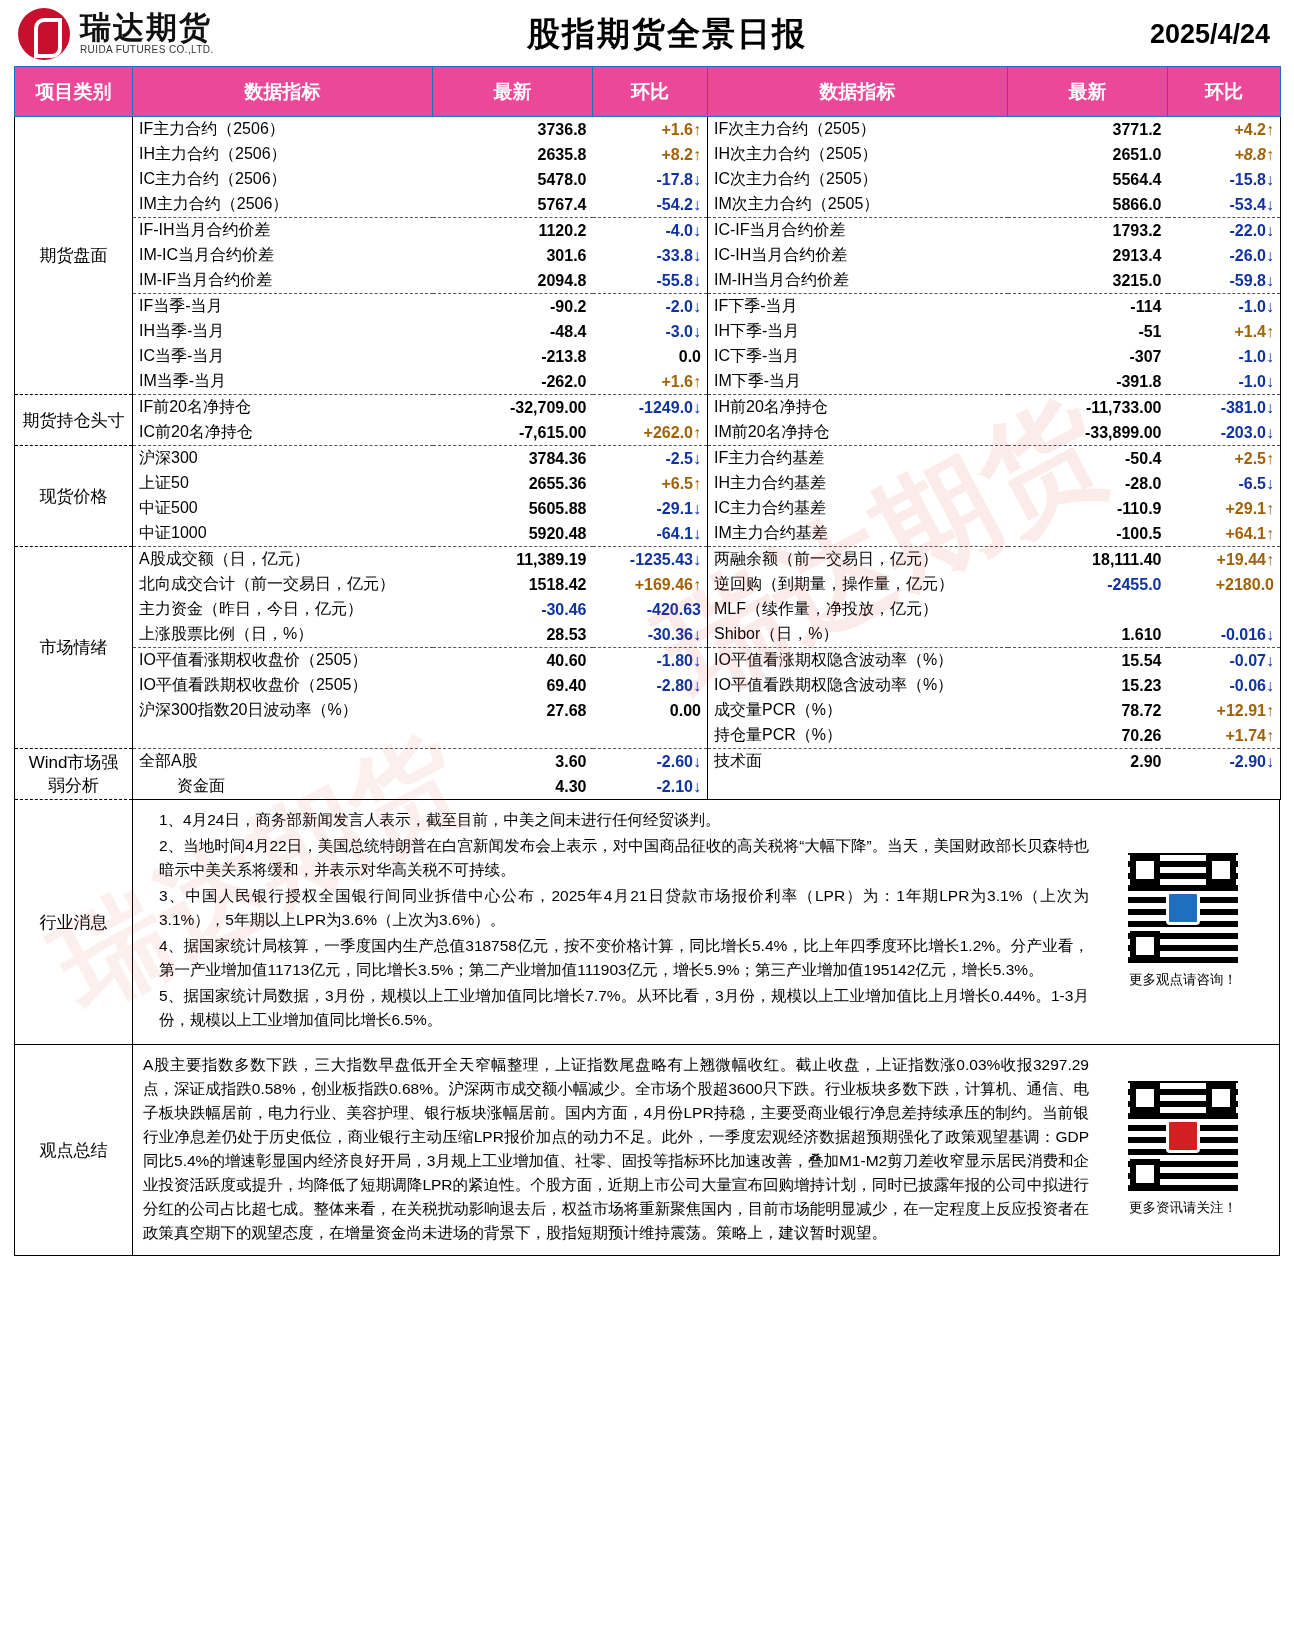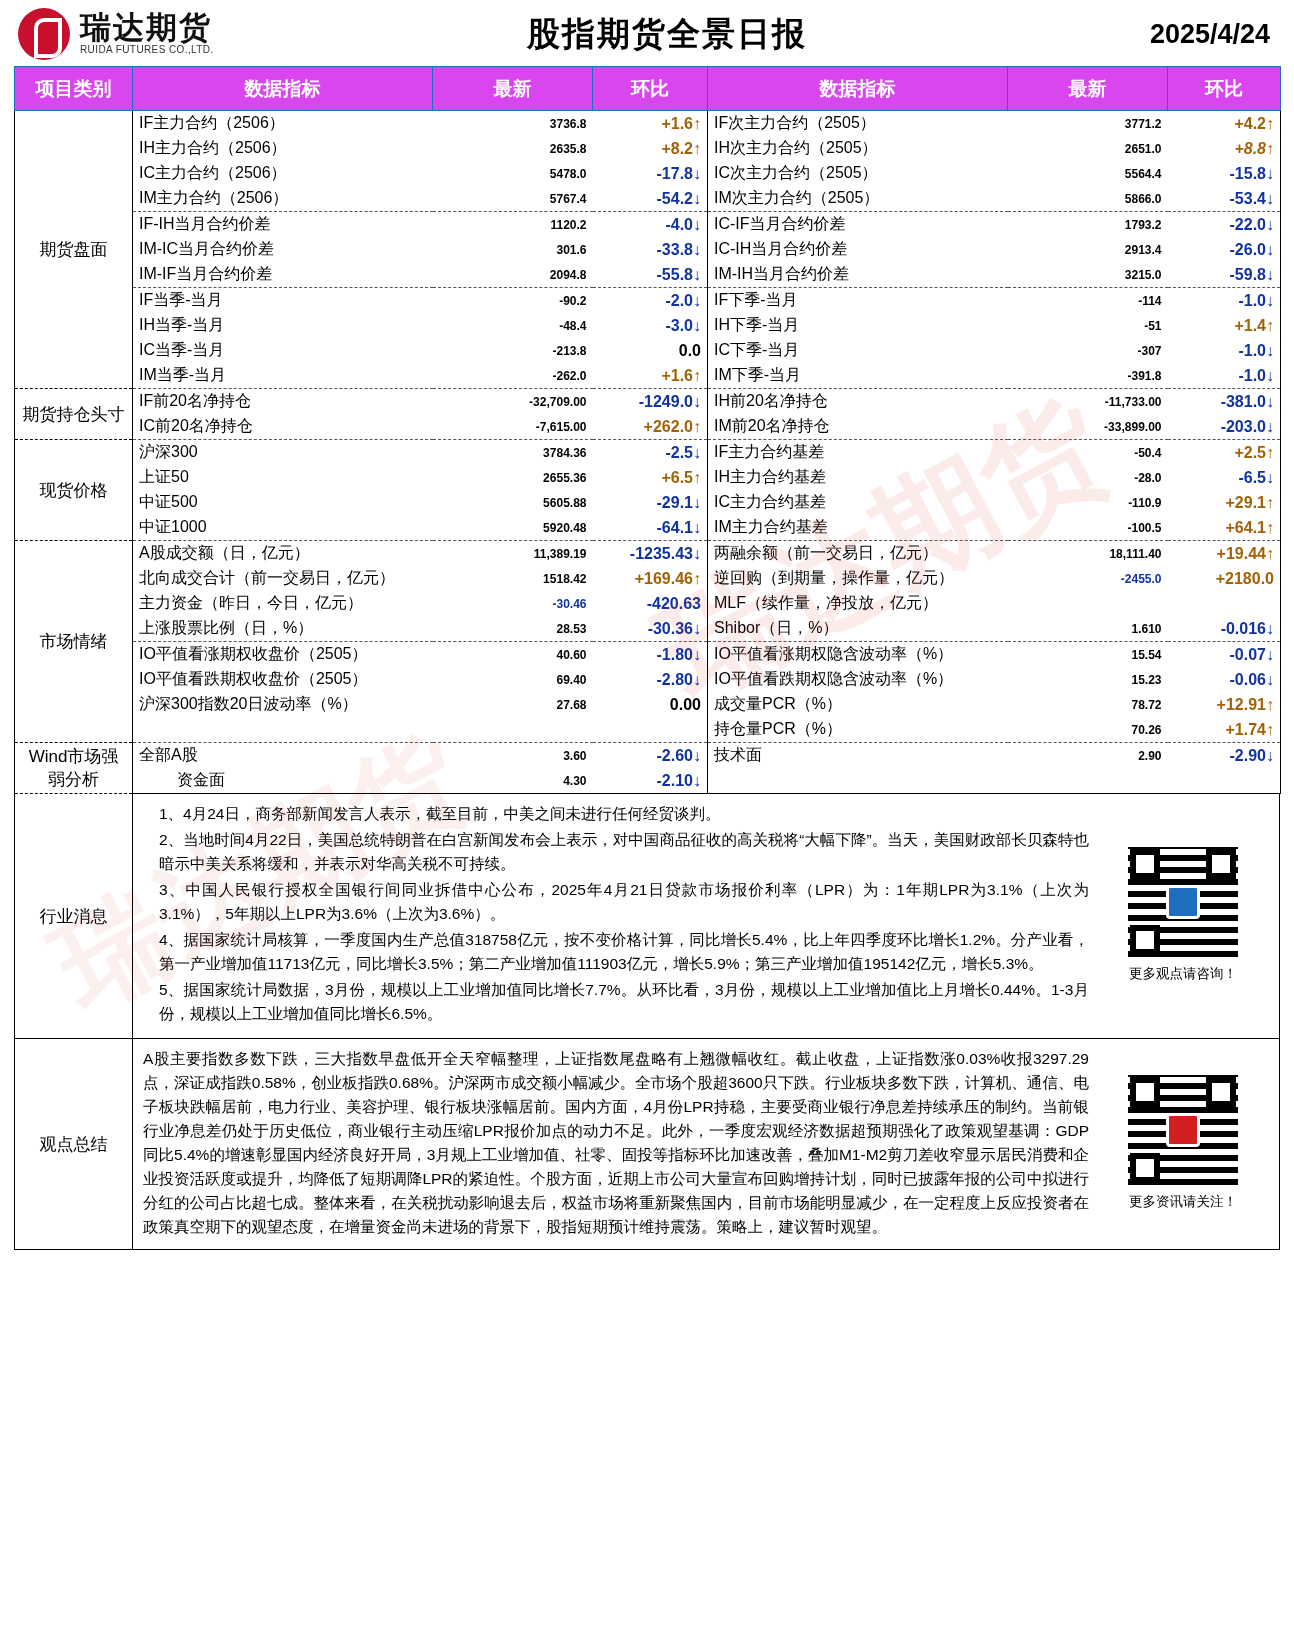--- a/index.html
+++ b/index.html
@@ -27,29 +27,29 @@
   .logo-text { margin-left: 10px; line-height: 1.05; }
   .logo-cn { font-size: 31px; font-weight: bold; letter-spacing: 2px; color:#111; }
   .logo-en { font-size: 10px; color:#333; letter-spacing: .4px; }
   .doc-title { flex:1; text-align:center; font-size: 33px; font-weight: bold; letter-spacing: 2px; }
   .doc-date { width: 260px; text-align:right; font-size: 27px; font-weight:bold; padding-right: 6px; }
 
   
   table.main { border-collapse: collapse; width: 1266px; table-layout: fixed; }
   table.main td, table.main th { padding: 2px 6px; vertical-align: middle; }
   thead th {
-    background: #d946ef; color:#fff; font-size: 19px; font-weight: bold;
-    text-align:center; height: 44px; border: 1px solid #1f6fc0;
+    background: #ec4899; color:#fff; font-size: 19px; font-weight: bold;
+    text-align:center; height: 50px; border: 1px solid #1f6fc0;
   }
   .cat {
     text-align:center; font-size: 17px; border-right: 1px solid #000;
     border-bottom: 1px dashed #000; width: 118px;
   }
   td.label { font-size: 16px; text-align:left; white-space: nowrap; }
-  td.val { font-size: 12px; font-weight: bold; text-align: right; white-space: nowrap; }
+  td.val { font-size: 16px; font-weight: bold; text-align: right; white-space: nowrap; }
   td.chg { font-size: 16px; font-weight: bold; text-align: right; white-space: nowrap; padding-right: 8px;}
   td.sepleft { border-left: 1px solid #000; }
   .up { color: #a16207; }
   .down { color: #1033a0; }
   .flat { color: #000; }
   tr.dash td { border-bottom: 1px dashed #555; }
   .outer { border-left:1px solid #000; border-right:1px solid #000; }
 
   
   col.c1 { width: 118px; }

